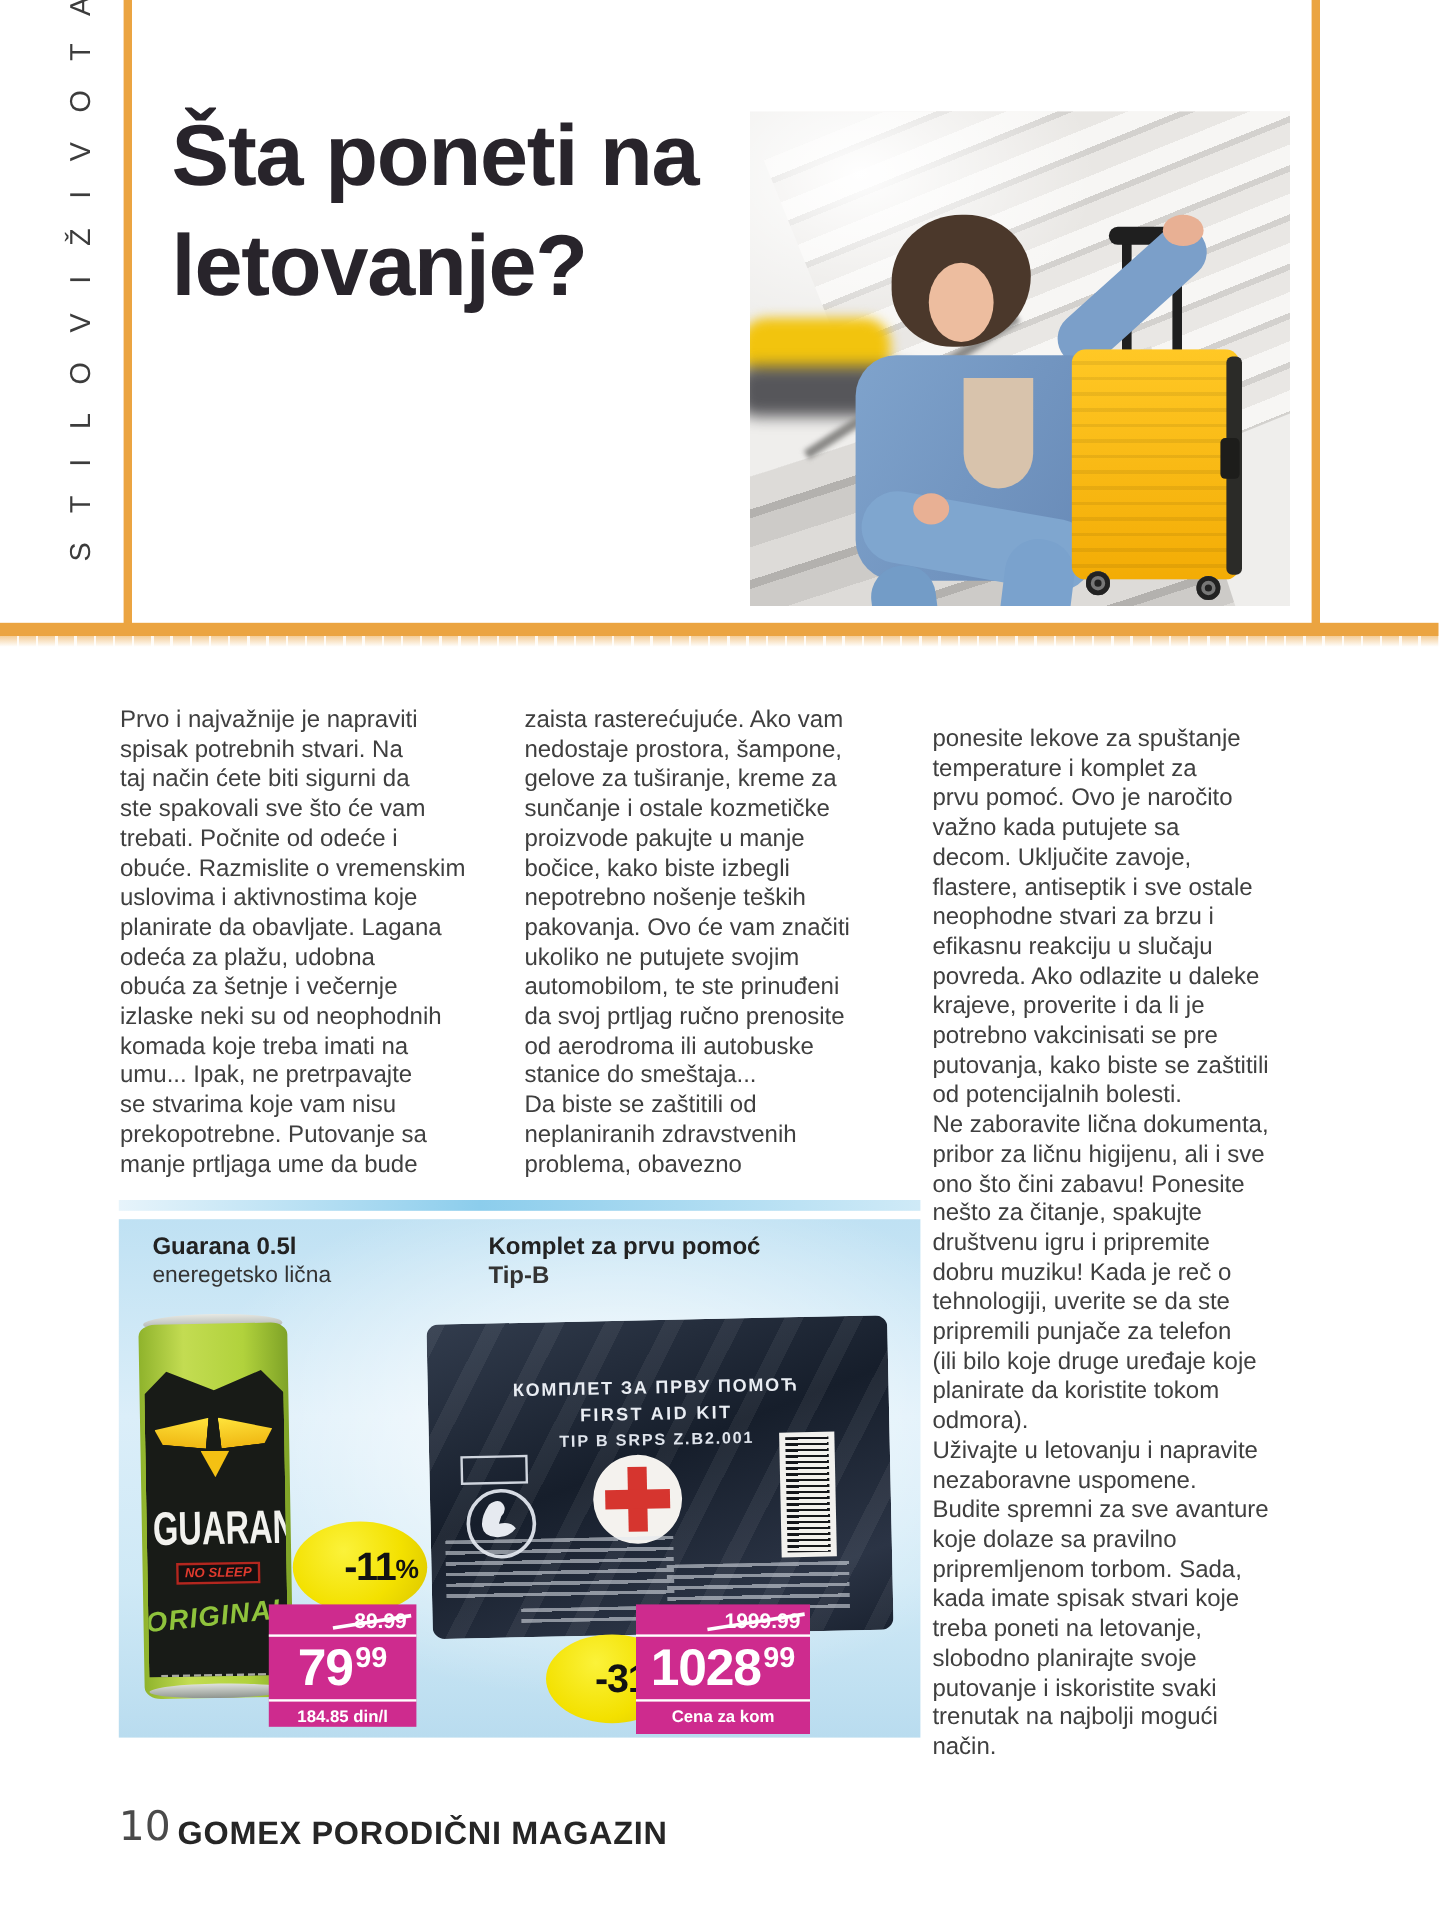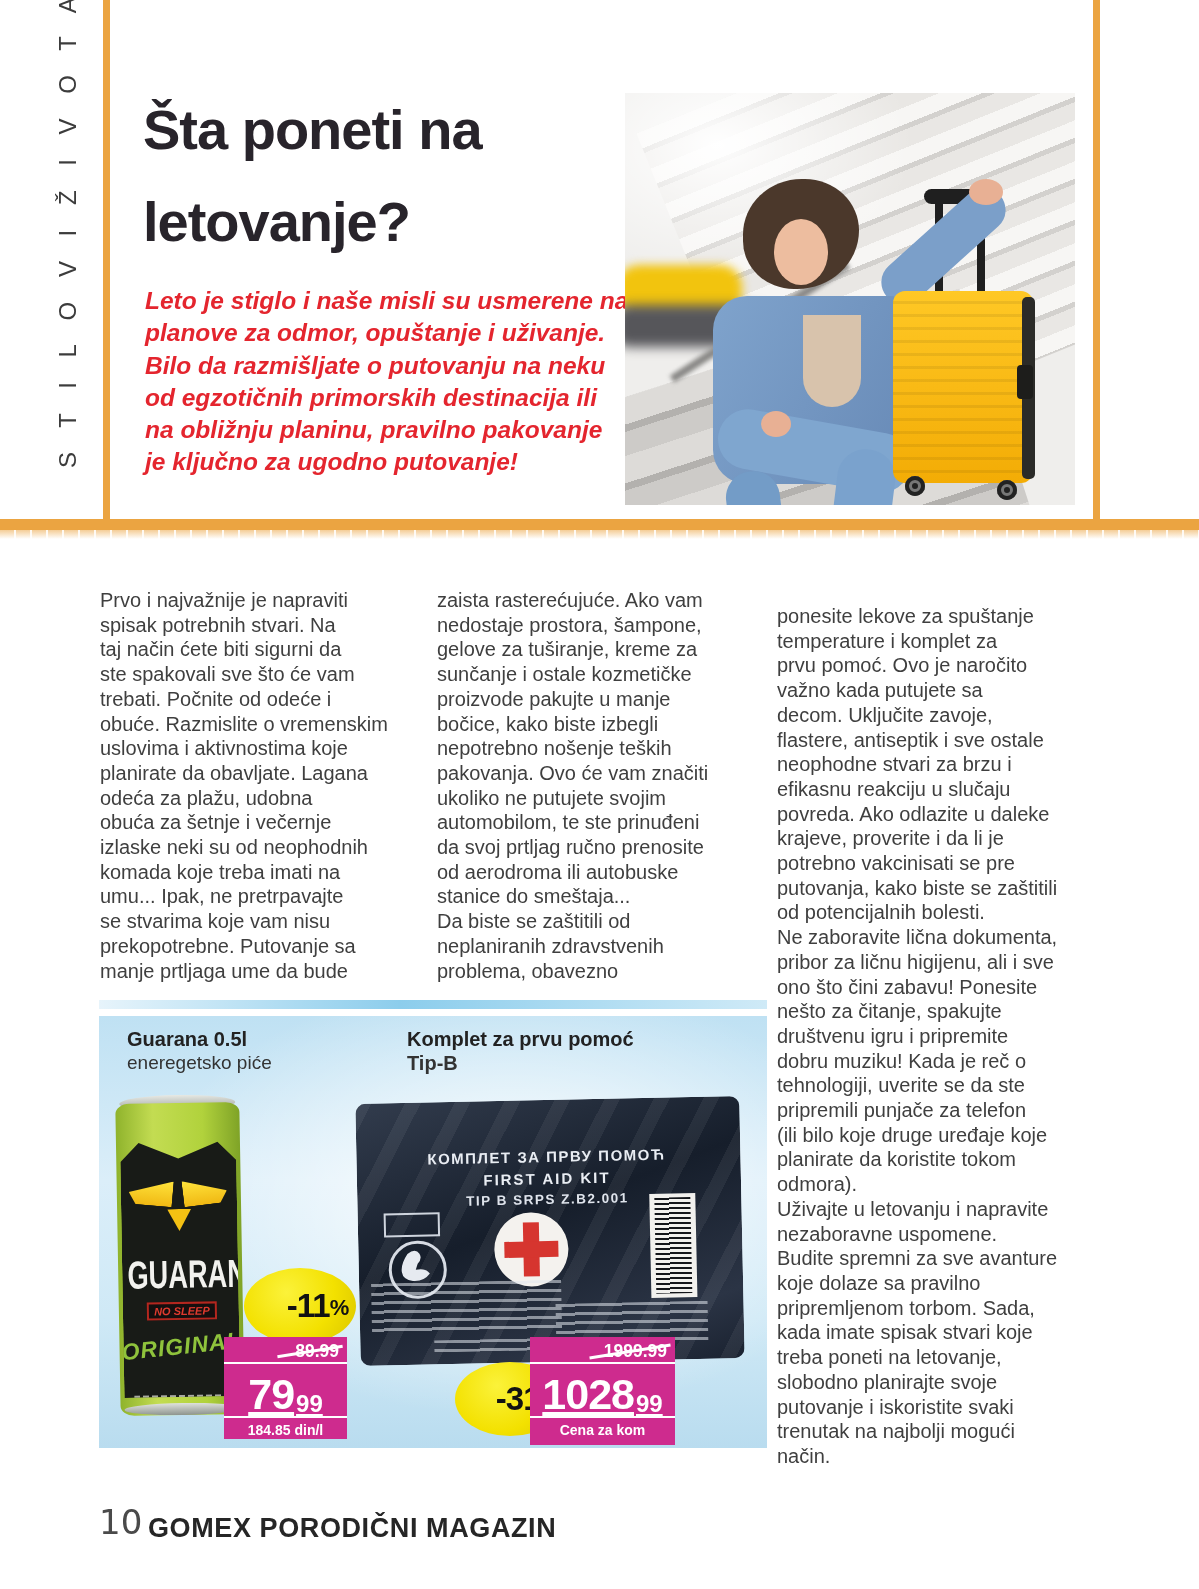--- a/index.html
+++ b/index.html
@@ -10,21 +10,21 @@
   .vert-label{position:absolute;left:54px;top:468px;transform:rotate(-90deg);transform-origin:left top;
     width:400px;font-size:24px;letter-spacing:9px;color:#3c3c3c;font-weight:400;white-space:nowrap;}
 
   
   .hdr-border-left{position:absolute;left:103px;top:0;width:7px;height:520px;background:#eba441;}
   .hdr-border-right{position:absolute;left:1093px;top:0;width:7px;height:520px;background:#eba441;}
   .hdr-band{position:absolute;left:0;top:519px;width:1199px;height:11px;background:#eba441;}
   .hdr-dashes{position:absolute;left:0;top:530px;width:1199px;height:9px;
     background:repeating-linear-gradient(90deg,rgba(255,255,255,0) 0 14px,rgba(255,255,255,.85) 14px 16px),
                linear-gradient(180deg,rgba(235,164,65,.55),rgba(235,164,65,0));}
-  .hdr-title{position:absolute;left:143px;top:84px;font-size:56px;line-height:92px;font-weight:800;
+  .hdr-title{position:absolute;left:143px;top:84px;font-size:72px;line-height:92px;font-weight:800;
     color:#28242b;letter-spacing:-1px;white-space:pre-line;}
   .hdr-intro{position:absolute;left:145px;top:285px;width:530px;font-size:24.5px;line-height:32.3px;
     font-style:italic;font-weight:600;color:#e4252e;white-space:pre-line;}
 
   
   .photo{position:absolute;left:625px;top:93px;width:450px;height:412px;overflow:hidden;background:#efeeec;}
   .ph-stairs-up{position:absolute;left:60px;top:-70px;width:520px;height:360px;transform:rotate(-22deg);
     background:repeating-linear-gradient(180deg,#f7f6f4 0 16px,#d3d1ce 16px 21px,#e9e7e4 21px 38px);}
   .ph-stairs-low{position:absolute;left:-40px;top:255px;width:420px;height:230px;transform:rotate(-18deg);
     background:repeating-linear-gradient(180deg,#dddbd8 0 26px,#b3b1ae 26px 33px,#cdcbc8 33px 56px);}
@@ -136,22 +136,22 @@
   .badge .val{font-size:33px;letter-spacing:-1px;}
   .badge .pct{font-size:22px;margin-top:3px;}
   .pricebox{position:absolute;background:#ce2b8e;color:#fff;}
   .pbox1{left:125px;top:321px;width:123px;height:102px;}
   .pbox2{left:431px;top:321px;width:145px;height:108px;}
   .oldrow{position:relative;height:27px;text-align:right;font-weight:700;font-size:17.5px;
     padding:4px 8px 0 0;box-sizing:border-box;border-bottom:2px solid #fff;}
   .slash{position:absolute;top:13px;height:2.5px;background:#fff;transform:rotate(-9deg);}
   .pbox1 .slash{right:4px;width:66px;}
   .pbox2 .slash{right:4px;width:82px;}
-  .bigrow{display:flex;justify-content:center;align-items:flex-end;height:48px;padding-top:4px;
-    border-bottom:2px solid #fff;box-sizing:content-box;text-decoration:underline;}
+  .bigrow{display:flex;justify-content:center;align-items:flex-start;height:48px;padding-top:4px;
+    border-bottom:2px solid #fff;box-sizing:content-box;}
   .bigint{font-size:43px;font-weight:800;line-height:44px;letter-spacing:-1px;}
   .bigdec{font-size:24px;font-weight:800;line-height:24px;margin-top:2px;margin-left:2px;}
   .unitrow{height:25px;text-align:center;font-size:14px;font-weight:700;line-height:25px;}
 
   
   .page-num{position:absolute;left:99px;top:1502px;font-size:34px;color:#4a4a4a;font-weight:400;
     font-family:"DejaVu Sans",sans-serif;}
   .mag-name{position:absolute;left:148px;top:1513px;font-size:27px;font-weight:700;color:#262626;
     letter-spacing:.6px;}
 </style>
@@ -162,26 +162,20 @@
 
   <div class="vert-label">S T I L O V I   Ž I V O T A</div>
 
   <div class="hdr-border-left"></div>
   <div class="hdr-border-right"></div>
   <div class="hdr-band"></div>
   <div class="hdr-dashes"></div>
 
   <div class="hdr-title">Šta poneti na
 letovanje?</div>
-  <div class="hdr-intro">Leto je stiglo i naše misli su usmerene na
-planove za odmor, opuštanje i uživanje.
-Bilo da razmišljate o putovanju na neku
-od egzotičnih primorskih destinacija ili
-na obližnju planinu, pravilno pakovanje
-je ključno za ugodno putovanje!</div>
 
   <div class="photo">
     <div class="ph-stairs-up"></div>
     <div class="ph-bright"></div>
     <div class="ph-stairs-low"></div>
     <div class="ph-taxi"></div>
     <div class="ph-taxi-dark"></div>
     <div class="ph-rail"></div>
     <div class="cs-rod1"></div>
     <div class="cs-rod2"></div>
@@ -268,21 +262,21 @@
 treba poneti na letovanje,
 slobodno planirajte svoje
 putovanje i iskoristite svaki
 trenutak na najbolji mogući
 način.</div>
 
   <div class="promo-strip"></div>
   <div class="promo-box">
 
     <div class="prod-name" style="left:28px;top:12px;">Guarana 0.5l</div>
-    <div class="prod-sub" style="left:28px;top:36px;">eneregetsko piće</div>
+    <div class="prod-sub" style="left:28px;top:36px;">eneregetsko lična</div>
 
     <div class="prod-name" style="left:308px;top:12px;">Komplet za prvu pomoć</div>
     <div class="prod-sub bold" style="left:308px;top:36px;">Tip-B</div>
 
     <div class="can">
       <div class="can-lid"></div>
       <div class="can-body"></div>
       <div class="can-label">
         <div class="eye l"></div>
         <div class="eye r"></div>

